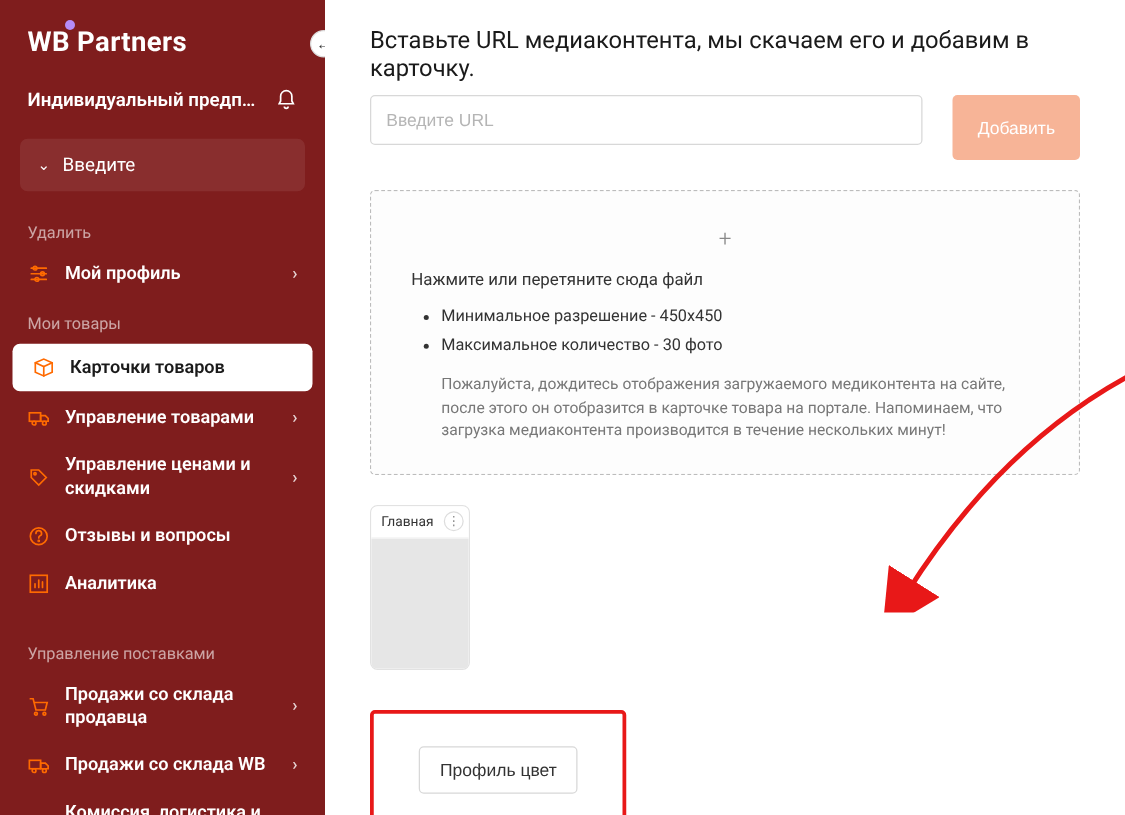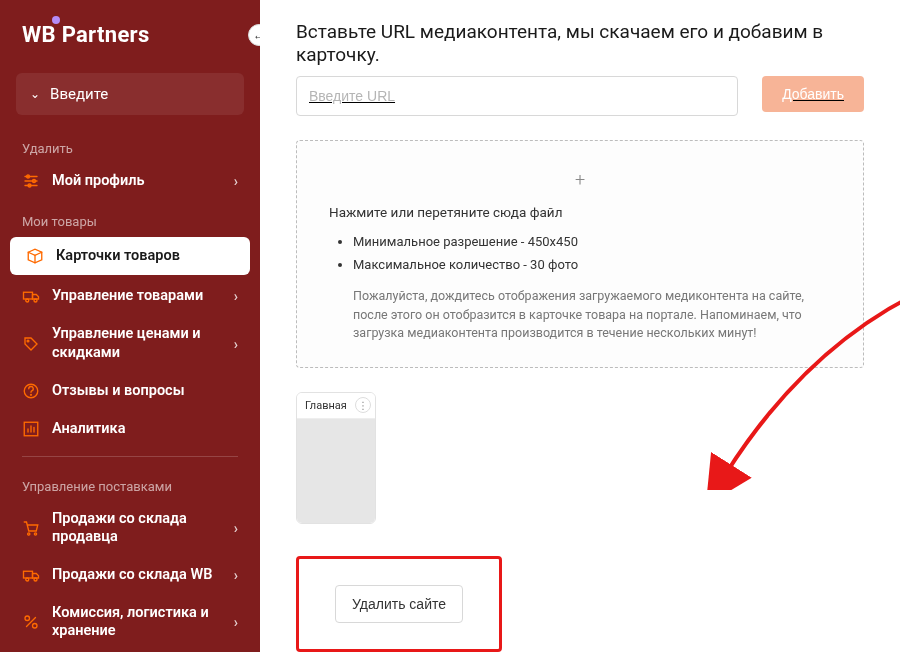--- a/index.html
+++ b/index.html
@@ -153,40 +153,39 @@
     }
     .hint-text {
       font-size: 19px;
       color: #1a1a1a;
       margin-bottom: 10px;
     }
     .url-row {
       display: flex;
       gap: 24px;
       margin-bottom: 24px;
-      text-decoration: underline;
     }
     .url-input {
       flex: 1;
       height: 40px;
       border: 1px solid #d8d8d8;
       border-radius: 4px;
       padding: 0 12px;
       font-size: 14px;
       color: #333;
     }
     .url-input::placeholder { color: #b5b5b5; }
     .add-btn {
       background: #f7b497;
       border: none;
       color: #fff;
       font-size: 14px;
       font-weight: 500;
       padding: 0 20px;
-      height: 36px;
+      height: 52px;
       border-radius: 4px;
       cursor: pointer;
     }
     .dropzone {
       border: 1px dashed #bcbcbc;
       border-radius: 4px;
       padding: 28px 32px 24px 32px;
       margin-bottom: 24px;
       background: #fdfdfd;
     }
@@ -297,20 +296,29 @@
 
 <div class="sidebar">
   <div class="logo">
     <span class="letter-dot">WB</span>&nbsp;<span>Partners</span>
   </div>
 
   <div class="collapse-btn">
     <span>←</span>
   </div>
 
+  <div class="seller-row">
+    <span class="seller-name">Индивидуальный предпр…</span>
+    <span class="bell-icon">
+      <svg viewBox="0 0 24 24">
+          <path d="M6 8a6 6 0 1 1 12 0v5l1.5 3h-15L6 13z" stroke="#fff" fill="none" stroke-width="1.8"></path>
+          <path d="M10 19a2 2 0 0 0 4 0" stroke="#fff" fill="none" stroke-width="1.8"></path>
+        </svg>
+    </span>
+  </div>
 
   <div class="lang-box">
     <span class="chev">⌄</span>
     <span>Введите</span>
   </div>
 
   <div class="section-label">Удалить</div>
   <div class="nav-item">
     <span class="icon">
         <svg viewBox="0 0 24 24">
@@ -451,21 +459,21 @@
     <div class="thumb-header">
       <span>Главная</span>
       <span class="menu-dot">⋮</span>
     </div>
     <div class="thumb-body"></div>
   </div>
 
   <div style="display:block;"></div>
 
   <div class="highlight-box">
-    <button class="delete-color-btn">Удалить сайте</button>
+    <button class="delete-color-btn">Профиль цвет</button>
   </div>
 
   <div style="display:block;"></div>
 
   <button class="next-btn">Далее</button>
 
   
   <svg class="arrow-overlay" viewBox="0 0 260 210">
     <defs>
       <marker id="ah" markerWidth="12" markerHeight="12" refX="3" refY="6" orient="auto">

